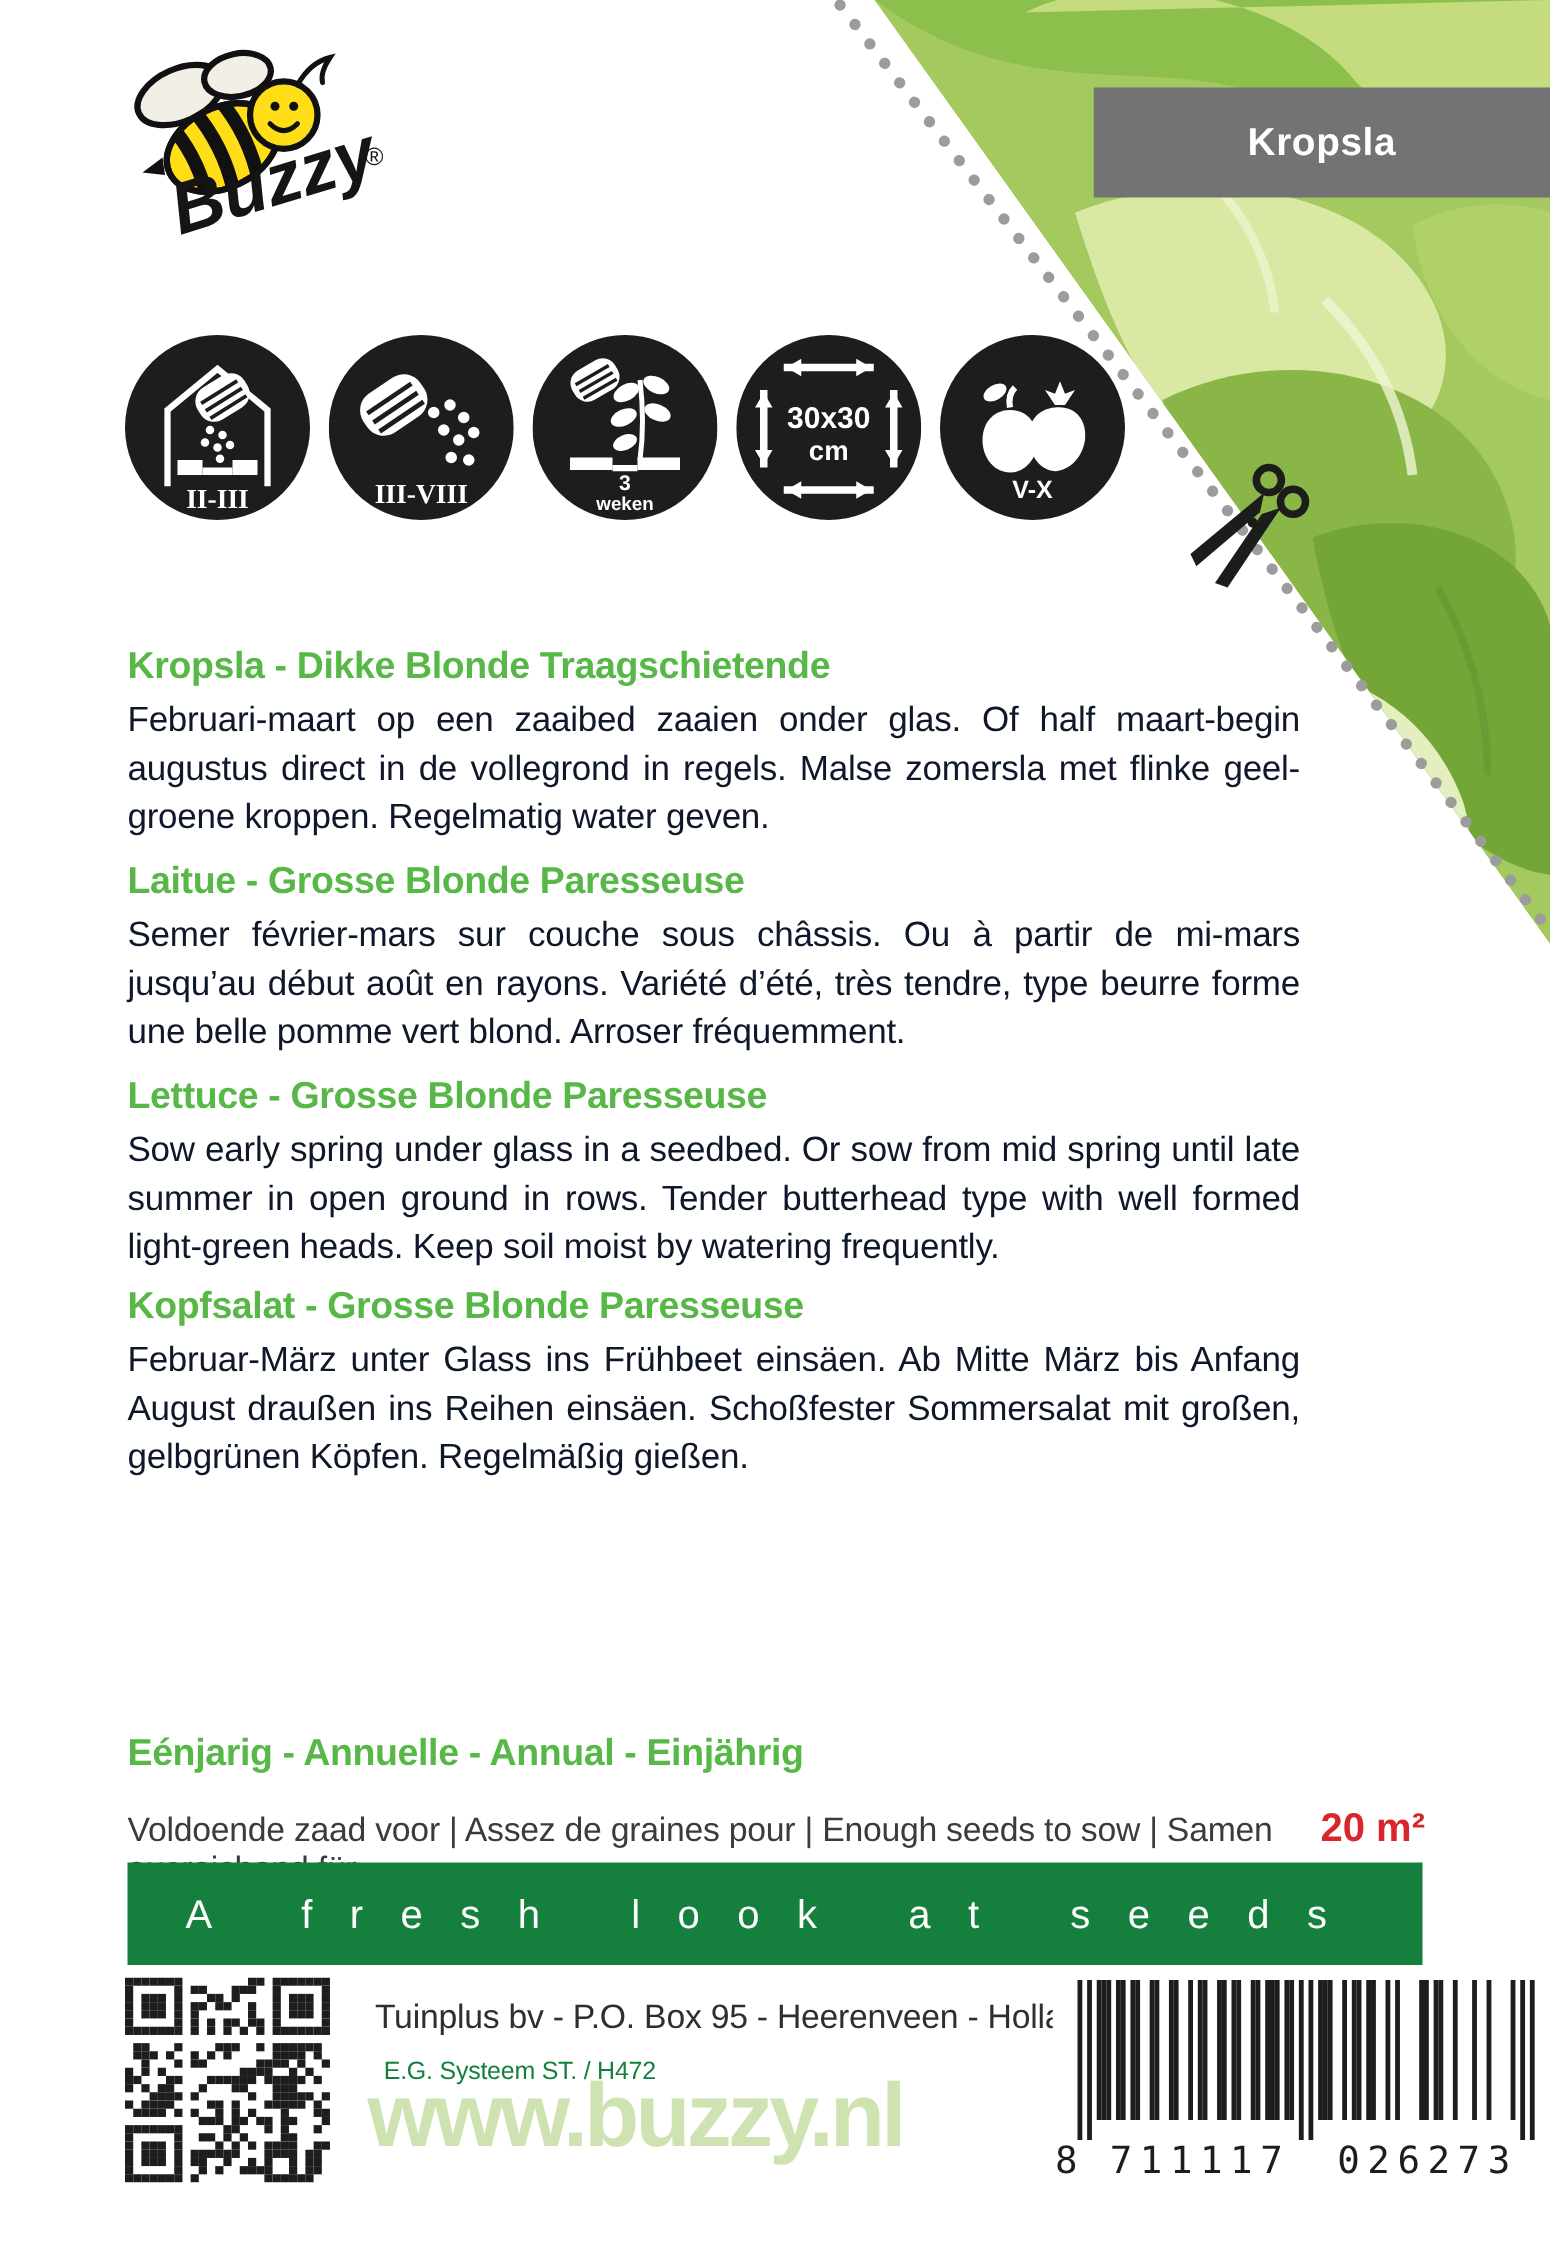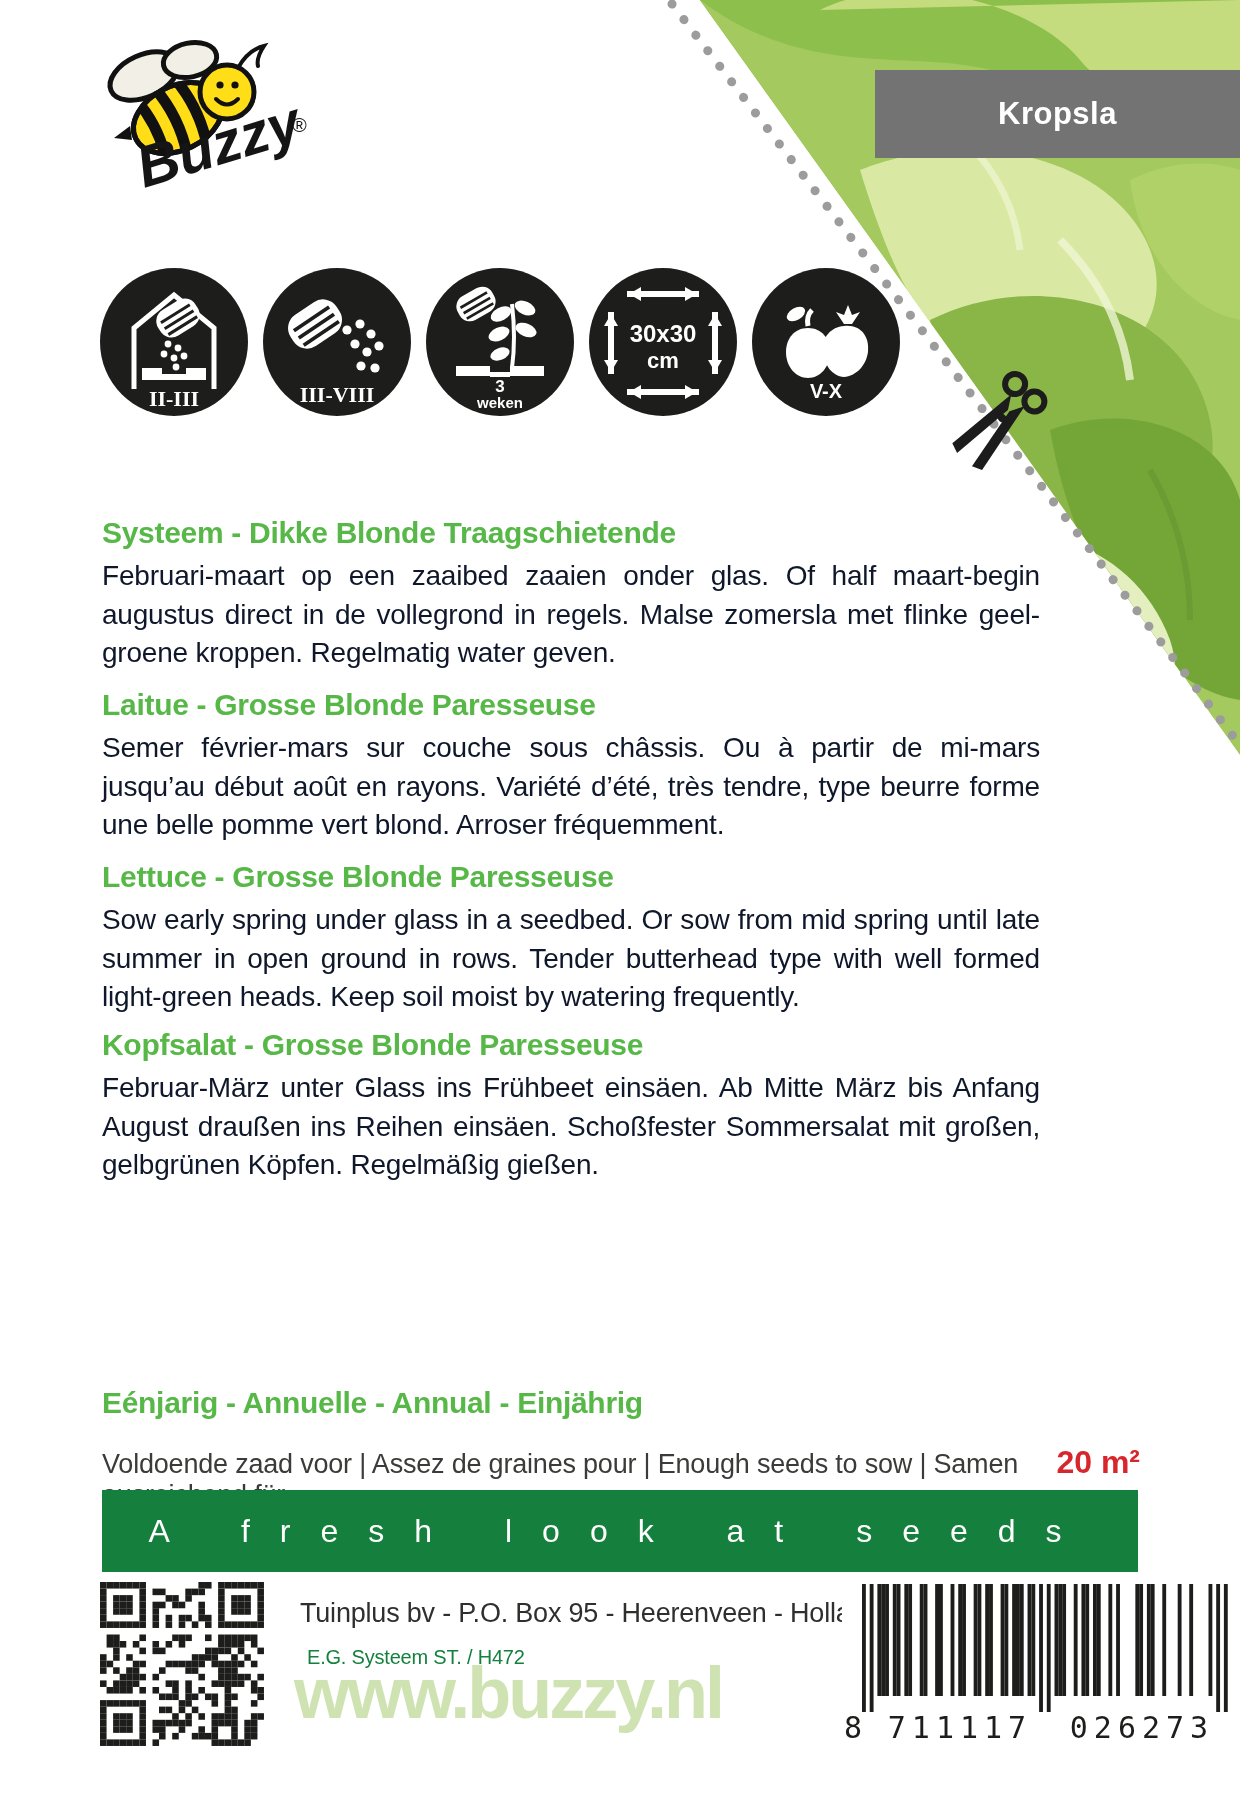--- a/index.html
+++ b/index.html
@@ -199,21 +199,21 @@
       <path d="M56,60 c-14,0 -22,11 -22,24 c0,15 10,26 22,26 c12,0 22,-11 22,-26 c0,-13 -8,-24 -22,-24 Z"></path>
       <path d="M56,58 q-2,-10 4,-16" stroke="#fff" stroke-width="5" fill="none"></path>
       <ellipse cx="44" cy="46" rx="10" ry="6" transform="rotate(-30 44 46)"></ellipse>
       <path d="M92,58 c16,-2 26,10 24,26 c-2,14 -12,24 -24,25 c-12,-1 -20,-12 -21,-26 c-1,-14 8,-24 21,-25 Z"></path>
       <path d="M92,56 l-8,-12 8,3 4,-10 4,10 8,-3 -8,12 Z"></path>
     </g>
     <text x="74" y="130" text-anchor="middle" font-weight="bold" font-size="20" fill="#fff">V-X</text>
   </svg>
 
   <div class="abs section sec0">
-    <h2>Systeem - Dikke Blonde Traagschietende</h2>
+    <h2>Kropsla - Dikke Blonde Traagschietende</h2>
     <p>Februari-maart op een zaaibed zaaien onder glas. Of half maart-begin augustus direct in de vollegrond in regels. Malse zomersla met flinke geel-groene kroppen. Regelmatig water geven.</p>
   </div>
   <div class="abs section sec1">
     <h2>Laitue - Grosse Blonde Paresseuse</h2>
     <p>Semer février-mars sur couche sous châssis. Ou à partir de mi-mars jusqu’au début août en rayons. Variété d’été, très tendre, type beurre forme une belle pomme vert blond. Arroser fréquemment.</p>
   </div>
   <div class="abs section sec2">
     <h2>Lettuce - Grosse Blonde Paresseuse</h2>
     <p>Sow early spring under glass in a seedbed. Or sow from mid spring until late summer in open ground in rows. Tender butterhead type with well formed light-green heads. Keep soil moist by watering frequently.</p>
   </div>

